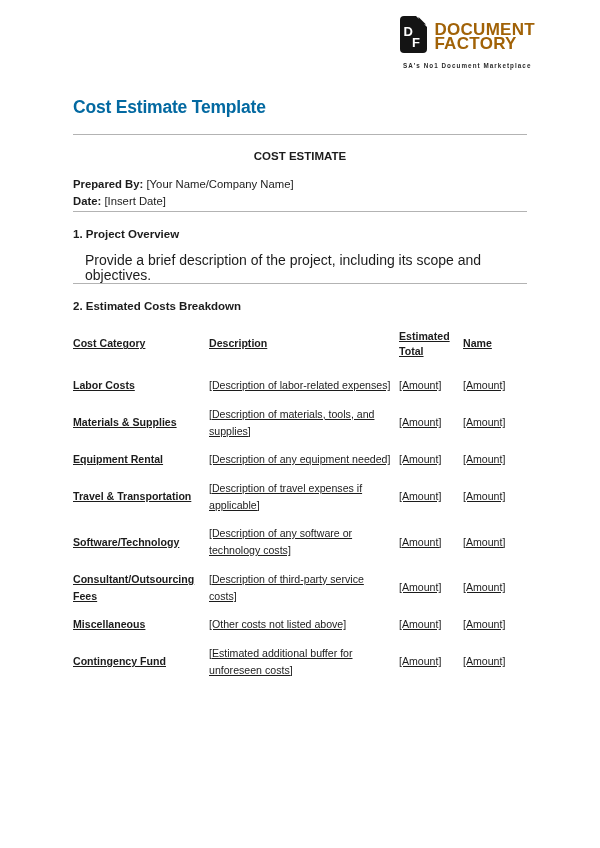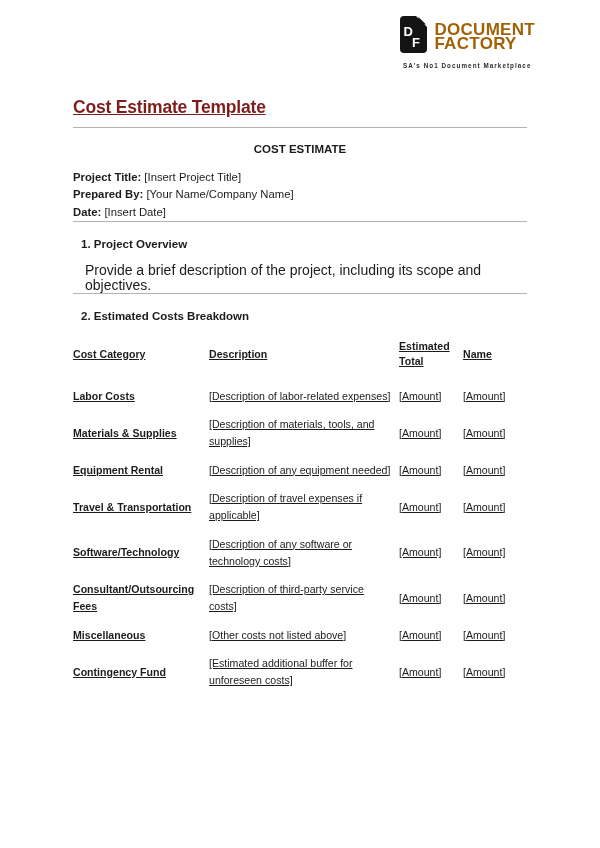--- a/index.html
+++ b/index.html
@@ -18,33 +18,33 @@
   .brand-header { display:flex; justify-content:flex-end; padding-top:16px; height:50px; }
   .logo-block { display:flex; flex-direction:column; align-items:center; margin-right:-8px; }
   .logo-row { display:flex; align-items:center; gap:7px; }
   .logo-text { display:flex; flex-direction:column; font-weight:bold; font-size:17px;
                line-height:13.5px; letter-spacing:0.3px; color:#a16207; }
   .tagline { margin-top:5px; font-size:6.3px; font-weight:bold; letter-spacing:1.05px;
              color:#2a2a2a; white-space:nowrap; }
 
   
   h1.doc-title { font-size:17.5px; font-weight:bold; letter-spacing:-0.2px;
-                 margin:30px 0 9px 0; line-height:22px; color:#7f1d1d;text-decoration:underline; }
+                 margin:30px 0 16px 0; line-height:22px; color:#0369a1; }
   hr.rule { border:none; border-top:1px solid #b3b3b3; margin:0; }
   .rule-1 { margin-top:19px; }
   .rule-2 { margin-top:18px; }
   .rule-3 { margin-top:20px; }
 
   
   .block-heading { font-size:11.5px; font-weight:bold; margin:14px 0 0 0; line-height:15px;text-align:center; }
   .fields { margin-top:12px; font-size:11.3px; line-height:17.4px; }
   .field-label { font-weight:bold; }
 
   
-  .section-heading { font-size:11.5px; font-weight:bold; margin:15px 0 0 8px; line-height:15px; }
+  .section-heading { font-size:11.5px; font-weight:bold; margin:15px 0 0 0; line-height:15px; }
   .overview-text { font-size:14px; margin:11px 0 0 12px; line-height:15px; }
 
   
   table.cost-table { width:454px; table-layout:fixed; border-collapse:collapse;
                      margin-top:7px; font-size:10.6px; color:#1c1c1c;text-decoration:underline; }
   .cost-table th { text-align:left; font-weight:bold; vertical-align:middle;
                    padding:8px 6px 13px 0; line-height:15px; }
   .cost-table td { vertical-align:middle; padding:5.5px 6px 5.5px 0; line-height:17.3px;margin-left:23px; }
   .cell-category { font-weight:bold; }
   .col-category { width:136px; }
@@ -77,24 +77,20 @@
     </div>
   </div>
 
   <h1 class="doc-title">Cost Estimate Template</h1>
 
   <hr class="rule rule-1">
 
   <div>
     <p class="block-heading">COST ESTIMATE</p>
     <div class="fields">
-      <div>
-        <span class="field-label">Project Title:</span>
-        <span>[Insert Project Title]</span>
-      </div>
       <div>
         <span class="field-label">Prepared By:</span>
         <span>[Your Name/Company Name]</span>
       </div>
       <div>
         <span class="field-label">Date:</span>
         <span>[Insert Date]</span>
       </div>
     </div>
   </div>

